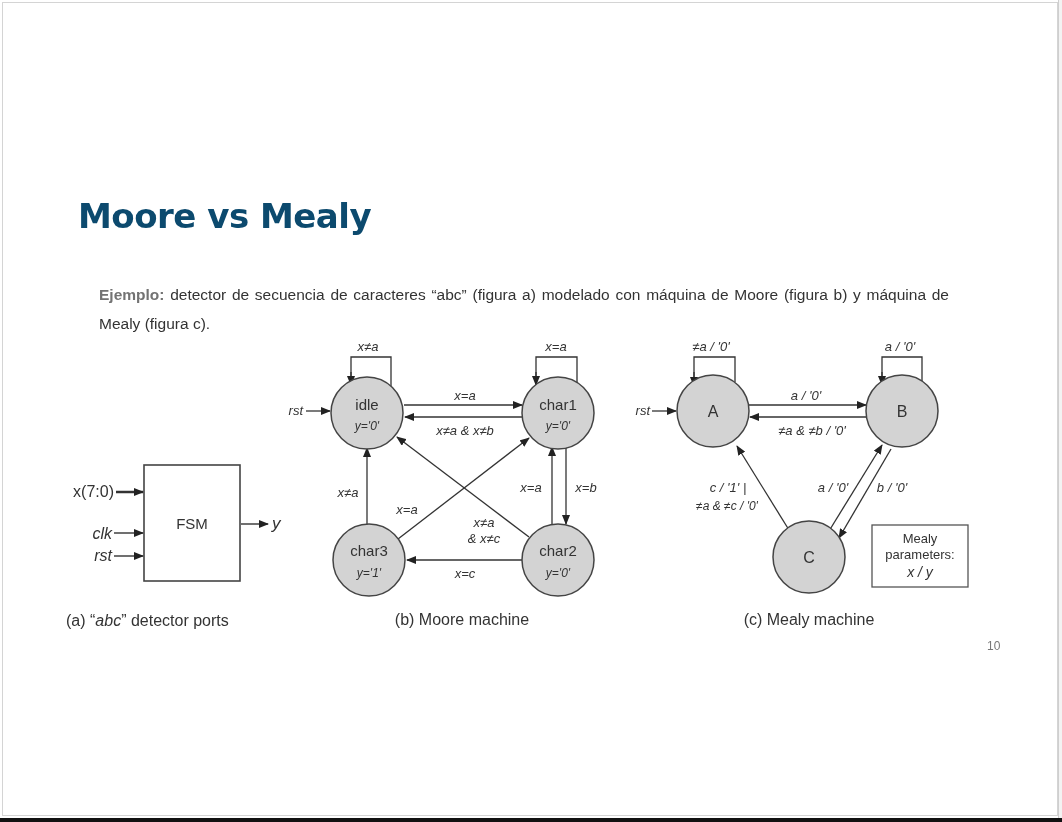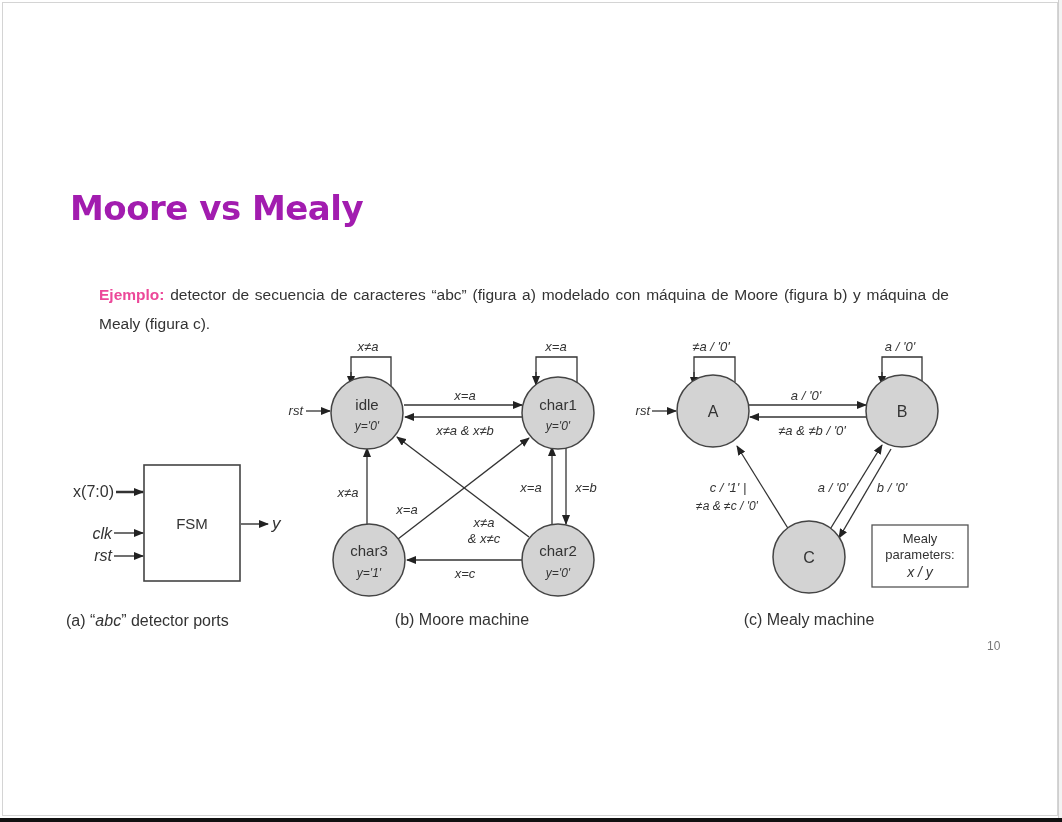--- a/index.html
+++ b/index.html
@@ -1,22 +1,22 @@
 <!DOCTYPE html>
 <html><head>
 <meta charset="utf-8">
 <style>
   html, body { margin: 0; padding: 0; background: #ffffff; }
   body { width: 1062px; height: 822px; position: relative; overflow: hidden; font-family: "Liberation Sans", sans-serif; }
   .slide { position: absolute; left: 2px; top: 2px; width: 1056px; height: 814px; border: 1px solid #d4d4d4; background: #ffffff; box-sizing: border-box; }
   .bottom-bar { position: absolute; left: 0; top: 818px; width: 1062px; height: 4px; background: #111111; }
   .right-edge { position: absolute; left: 1058px; top: 0; width: 4px; height: 818px; background: #f3f3f3; border-left: 1px solid #cfcfcf; box-sizing: border-box; }
-  .title { position: absolute; left: 70px; top: 188px; font-family: "DejaVu Sans", sans-serif; font-weight: bold; font-size: 34px; color: #a21caf; letter-spacing: -0.5px; margin: 0; }
+  .title { position: absolute; left: 70px; top: 188px; font-family: "DejaVu Sans", sans-serif; font-weight: bold; font-size: 34px; color: #0c4a6e; letter-spacing: -0.5px; margin: 8px; }
   .body-text { position: absolute; left: 99px; top: 280px; width: 850px; font-family: "Liberation Sans", sans-serif; font-size: 15.5px; line-height: 29px; color: #333333; text-align: justify; text-align-last: left; margin: 0; }
-  .body-text b { color: #ec4899; }
+  .body-text b { color: #737373; }
   .page-number { position: absolute; left: 963px; top: 639px; font-family: "Liberation Sans", sans-serif; font-size: 12px; color: #777777; margin-left: 24px; }
   svg.fig { position: absolute; left: 0; top: 0; }
   svg.fig text { font-family: "Liberation Sans", sans-serif; fill: #333333; }
   .it { font-style: italic; }
 </style>
 </head>
 <body>
 
 <div class="slide">
 </div>

